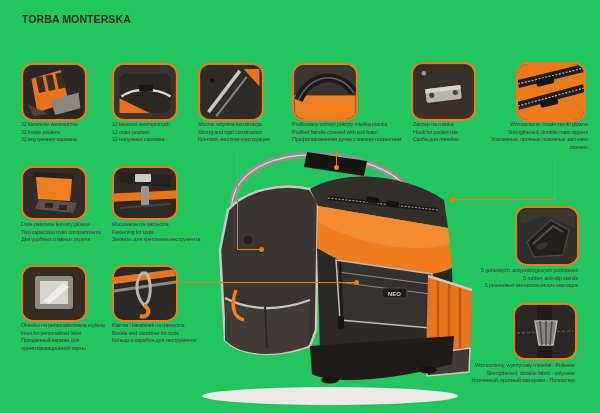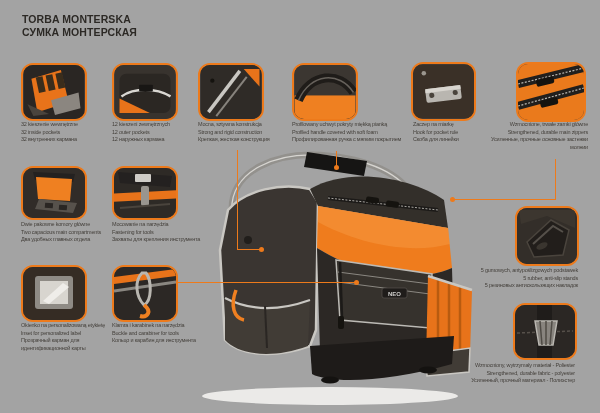--- a/index.html
+++ b/index.html
@@ -1,16 +1,16 @@
 <!DOCTYPE html>
 <html><head>
 <meta charset="utf-8">
 <style>
   html,body{margin:0;padding:0;background:#fff;}
-  .canvas{position:relative;width:600px;height:413px;background:#a3a3a3;overflow:hidden;
+  .canvas{position:relative;width:600px;height:413px;background:#22c55e;overflow:hidden;
           font-family:"Liberation Sans",sans-serif;color:#3f3b37;}
   
   .title{position:absolute;left:22px;top:13px;font-weight:bold;font-size:10.5px;
          line-height:13px;color:#2c2925;letter-spacing:0.1px;}
   
   .tile{position:absolute;border:2px solid #ed7a1b;border-radius:12px;overflow:hidden;
         background:#2e2a26;box-shadow:inset 0 0 0 1px rgba(255,255,255,.15);}
   .tile svg{display:block;width:100%;height:100%;}
   
   .cap{position:absolute;font-size:5.5px;line-height:7.6px;letter-spacing:-0.2px;color:#45413c;}
@@ -24,21 +24,20 @@
   
   .bag{position:absolute;left:170px;top:148px;width:305px;height:262px;}
 </style>
 </head>
 <body>
 
 <div class="canvas">
 
   <div class="title">
     <div>TORBA MONTERSKA</div>
-    <div>СУМКА МОНТЕРСКАЯ</div>
   </div>
 
   <div class="tile" style="left:21px;top:63px;width:62px;height:54px;">
     <svg viewBox="0 0 62 55">
       <rect width="62" height="55" fill="#2a2623"></rect>
       <path d="M8 14 L38 5 L46 38 L14 48 Z" fill="#e8731a"></path>
       <rect x="14" y="12" width="7" height="16" fill="#3a2d1c" transform="rotate(-12 17 20)"></rect>
       <rect x="24" y="10" width="7" height="16" fill="#3a2d1c" transform="rotate(-12 27 18)"></rect>
       <rect x="34" y="8" width="7" height="16" fill="#3a2d1c" transform="rotate(-12 37 16)"></rect>
       <path d="M28 36 L56 28 L58 44 L32 51 Z" fill="#8b8680"></path>

